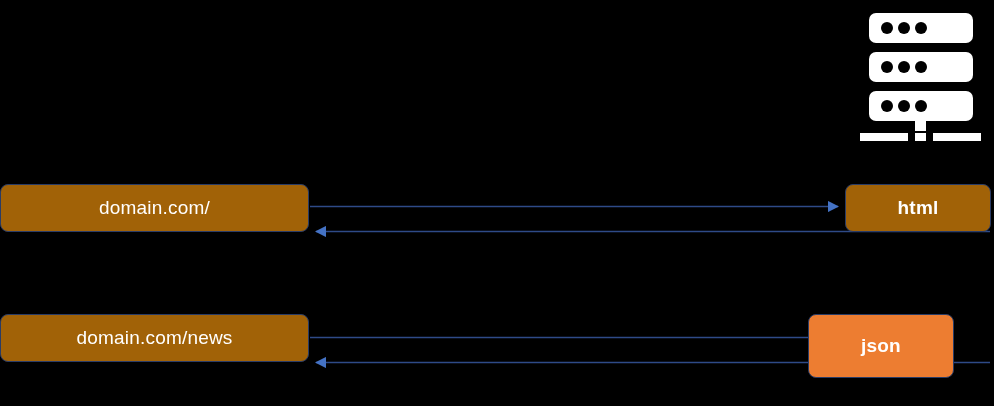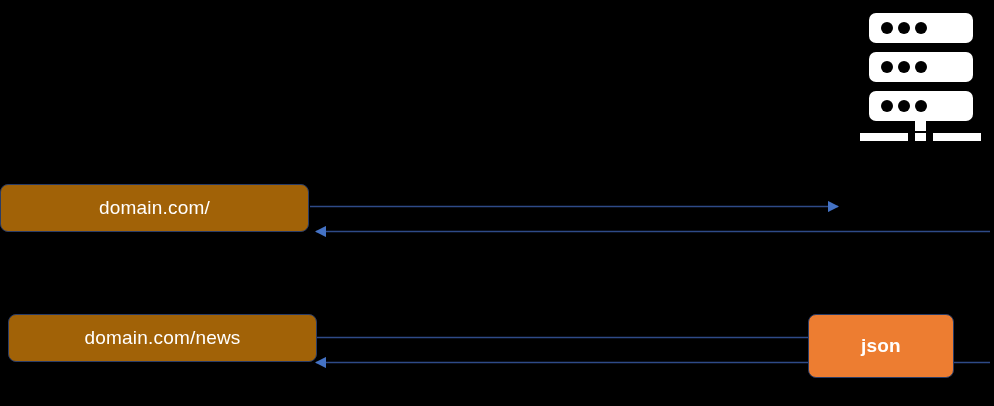--- a/index.html
+++ b/index.html
@@ -46,21 +46,21 @@
   }
   .node-fmt {
     font-size: 19px;
     font-weight: 700;
     letter-spacing: 0.2px;
   }
 
   
   #node-home    { left: 0px;   top: 184px; width: 309px; height: 48px; }
   #node-html    { left: 845px; top: 184px; width: 146px; height: 48px; }
-  #node-news    { left: 0px;   top: 314px; width: 309px; height: 48px; margin-left: 8px; }
+  #node-news    { left: 0px;   top: 314px; width: 309px; height: 48px; }
   #node-json    { left: 808px; top: 314px; width: 146px; height: 64px; }
 
   #server-icon {
     position: absolute;
     left: 859px;
     top: 5px;
     width: 124px;
     height: 136px;
   }
   .edge-layer {
@@ -126,20 +126,23 @@
 
     <g>
       <line x1="990" y1="362.5" x2="316" y2="362.5" stroke="#2e4a87" stroke-width="1.6" marker-end="url(#arrow-left)"></line>
     </g>
   </svg>
 
   <div id="node-home" class="node node-blue node-url">
     <span>domain.com/</span>
   </div>
 
+  <div id="node-html" class="node node-blue node-fmt">
+    <span>html</span>
+  </div>
 
   <div id="node-news" class="node node-blue node-url">
     <span>domain.com/news</span>
   </div>
 
   <div id="node-json" class="node node-orange node-fmt">
     <span>json</span>
   </div>
 
 </div>

